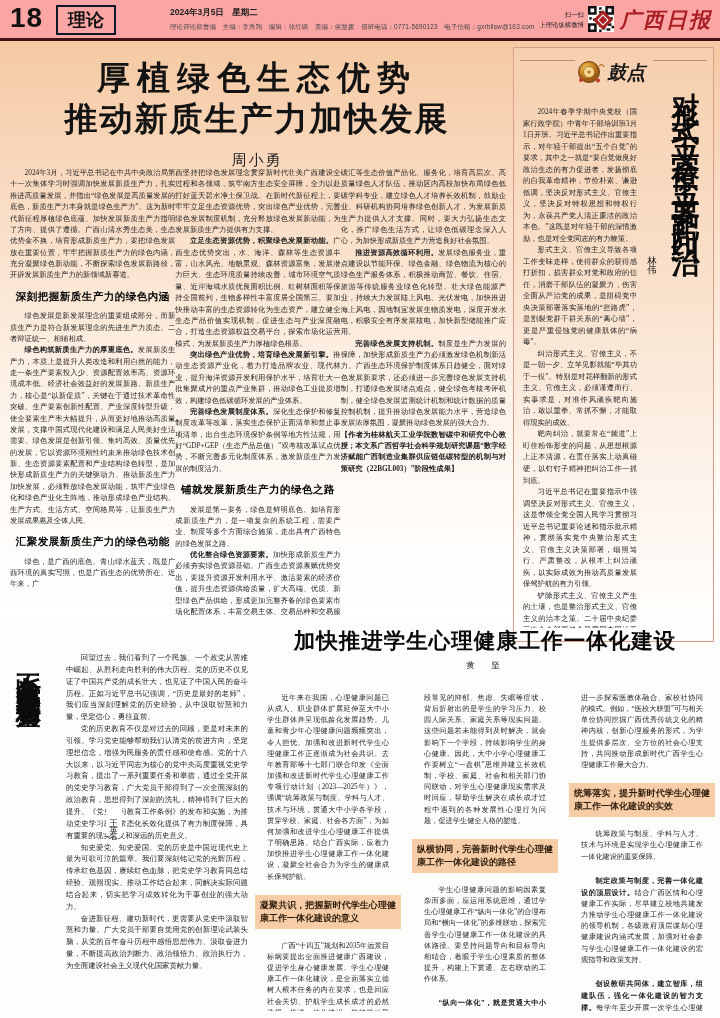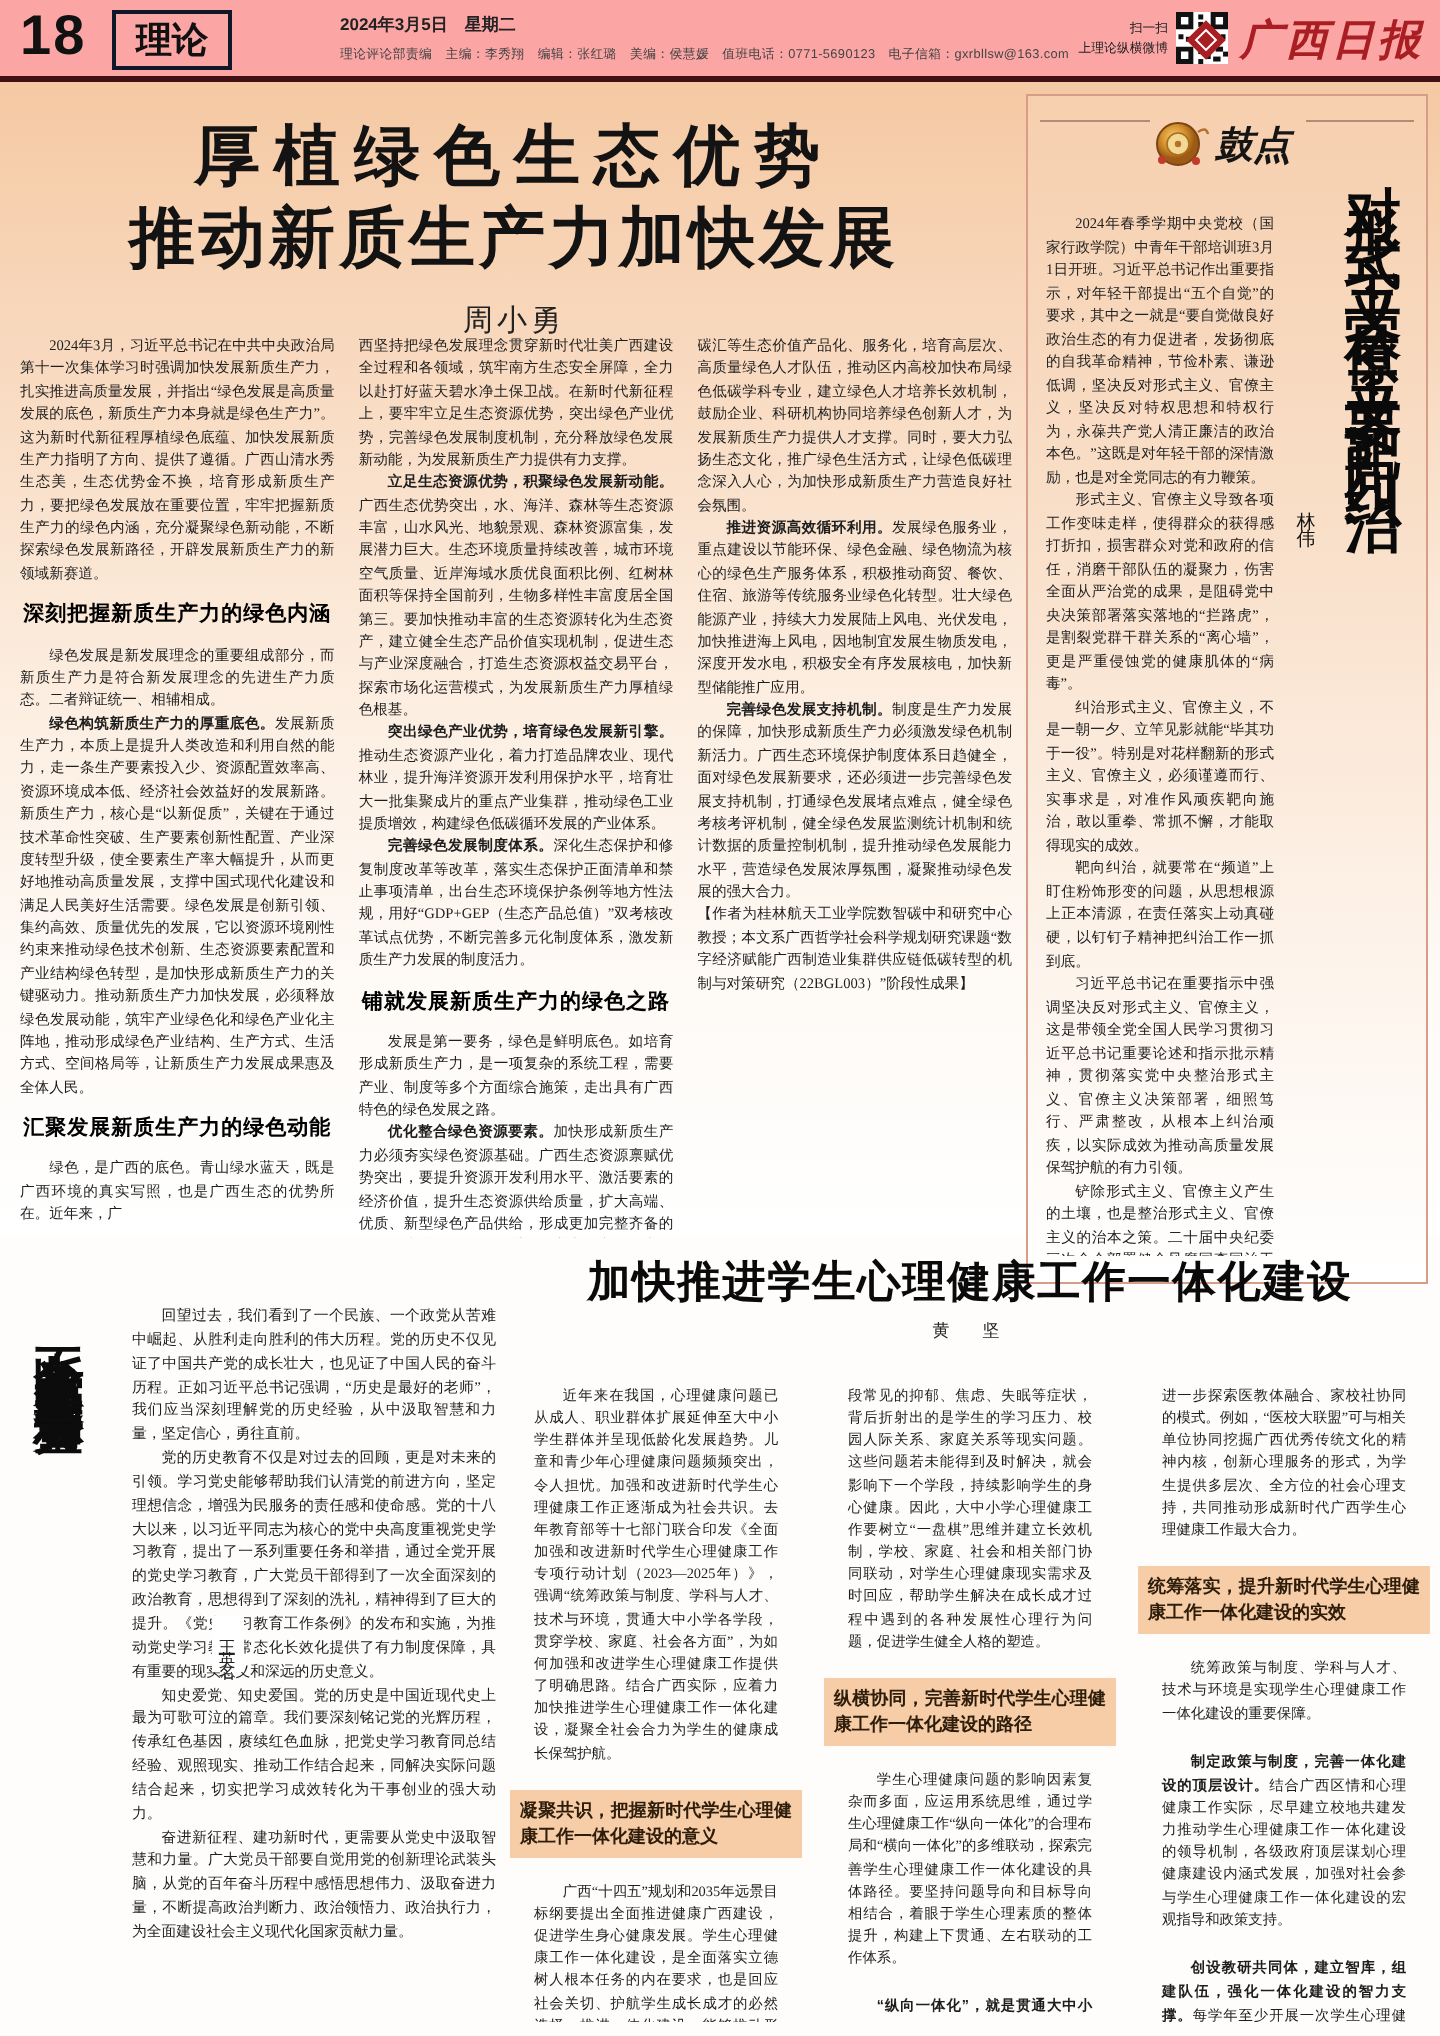--- a/index.html
+++ b/index.html
@@ -18,29 +18,29 @@
   .emblem{position:relative;width:14px;height:14px;background:#a81e22;transform:rotate(45deg);margin:0 10px 0 0;}
   .emblem:after{content:"";position:absolute;left:3px;top:3px;right:3px;bottom:3px;border:1.5px solid #fff;}
   .brandname{font-family:"Liberation Serif",serif;font-style:italic;font-weight:700;font-size:21px;color:#a81e22;letter-spacing:2px;}
   
   .topsec{position:absolute;left:0;top:41px;width:720px;height:577px;
           background:linear-gradient(180deg,#f5c9a3 0%,#f8d8bd 22%,#fceddf 52%,#fefaf6 78%,#ffffff 100%);}
   .mtitle{position:absolute;left:6px;top:16px;width:502px;text-align:center;font-weight:700;color:#131313;}
   .mtitle .t1{font-size:33px;letter-spacing:7px;line-height:1.25;}
   .mtitle .t2{font-size:33px;letter-spacing:2px;line-height:1.3;}
   .mbyline{position:absolute;left:6px;top:110px;width:502px;text-align:center;font-size:15px;color:#222;letter-spacing:2px;}
-  .mcols{position:absolute;left:10px;top:126px;width:496px;height:452px;display:flex;gap:12px;}
+  .mcols{position:absolute;left:10px;top:126px;width:496px;height:452px;display:flex;gap:0;}
   .mcol{flex:1;overflow:hidden;font-family:"Liberation Serif",serif;font-size:7.3px;line-height:1.56;
         text-align:justify;color:#1e1e1e;}
   .mcol p{margin:0;text-indent:2em;}
   .mcol p.noind{text-indent:0;}
   .msub{font-family:"Liberation Sans",sans-serif;font-weight:700;font-size:10.5px;text-align:center;
         margin:7px 0 6px;color:#000;letter-spacing:.5px;}
   .lead{font-weight:700;font-family:"Liberation Sans",sans-serif;}
-  .mnote{font-weight:400;}
+  .mnote{font-weight:700;}
   
   .drum{position:absolute;left:513px;top:47px;width:201px;height:595px;border:1px solid #d89d88;box-sizing:border-box;
         background:linear-gradient(180deg,#f6cfae 0%,#f9e0ca 38%,#fdf3ea 72%,#ffffff 100%);}
   .drumhead{position:absolute;left:6px;right:6px;top:12px;display:flex;align-items:flex-start;}
   .dline{flex:1;height:1px;background:#b08d7a;}
   .drumtext{font-family:"Liberation Serif",serif;font-style:italic;font-weight:700;font-size:19px;color:#151515;margin:0 7px 0 3px;}
   .drumbody{position:absolute;left:9px;top:58px;width:114px;height:522px;overflow:hidden;
             font-family:"Liberation Serif",serif;font-size:7.3px;line-height:1.58;text-align:justify;color:#222;}
   .drumbody p{margin:0;text-indent:2em;}
   .drumauthor{position:absolute;left:131px;top:200px;writing-mode:vertical-rl;font-family:"Liberation Serif",serif;

